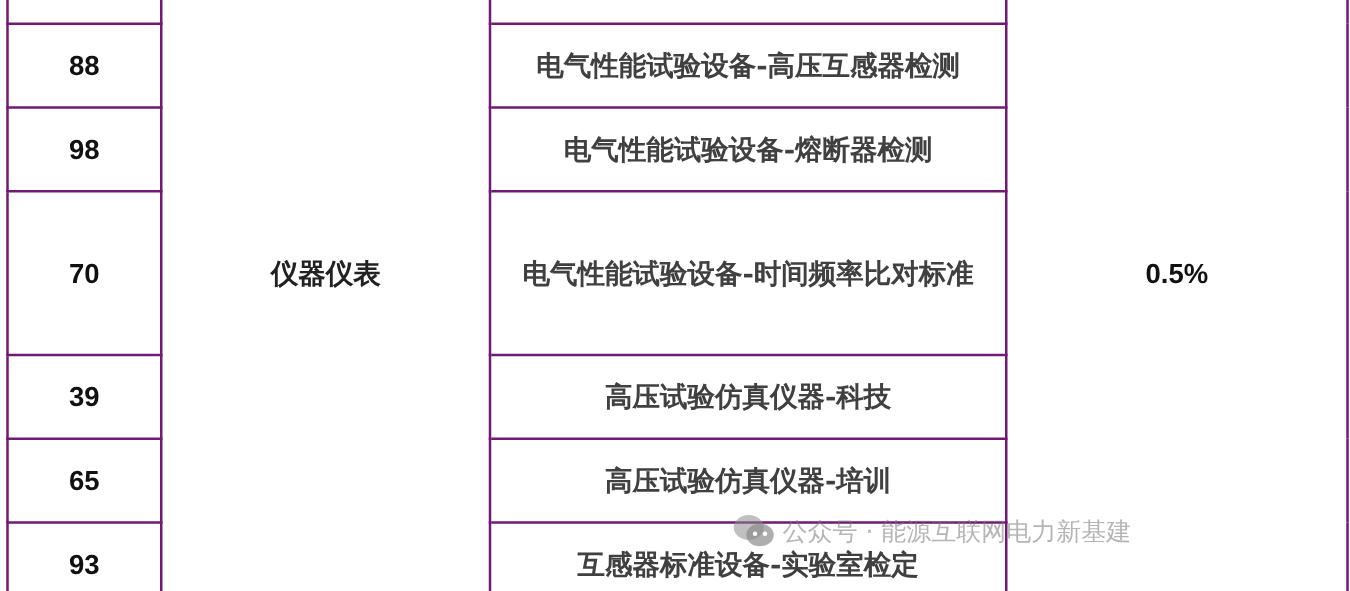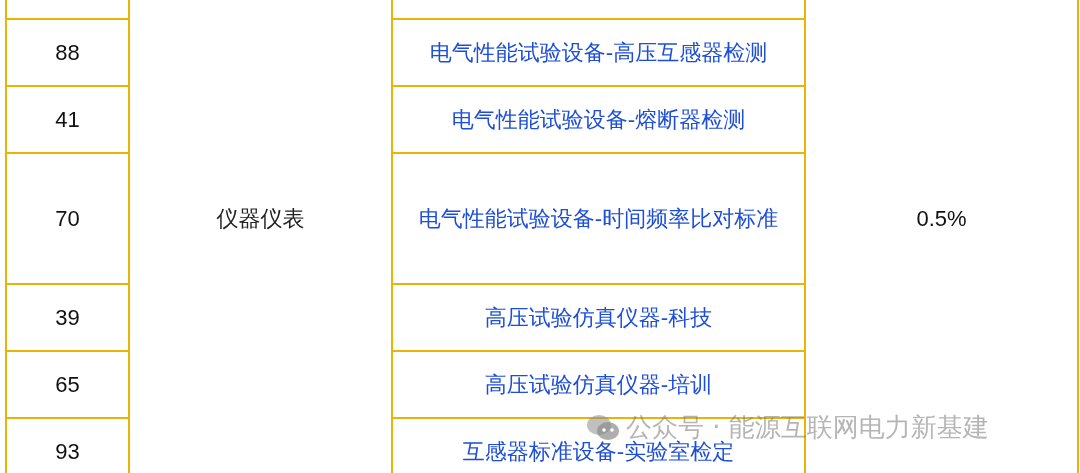--- a/index.html
+++ b/index.html
@@ -20,35 +20,36 @@
       left: 5px;
       top: -49px;
       width: 1072px;
     }
     table {
       border-collapse: collapse;
       table-layout: fixed;
       width: 1072px;
     }
     td {
-      border: 2px solid #eab308;
+      border: 2px solid #701a75;
       text-align: center;
       vertical-align: middle;
       padding: 0;
       font-size: 22px;
+      font-weight: bold;
     }
     .num {
       font-family: "Liberation Sans", sans-serif;
       font-size: 22px;
       color: #111;
     }
     .cn {
       font-family: "DejaVu Serif", "Liberation Serif", serif;
       font-size: 22px;
-      color: #1d4ed8;
+      color: #404040;
       line-height: 64px;
       border-radius: 29px;
     }
     .cn.wrap {
       line-height: 64px;
       padding: 0 10px;
     }
     .pct {
       font-family: "Liberation Sans", sans-serif;
       font-size: 22px;
@@ -65,21 +66,21 @@
 
     .watermark {
       position: absolute;
       left: 586px;
       top: 410px;
       display: flex;
       align-items: center;
       gap: 6px;
       color: rgba(120,120,120,0.55);
       font-family: "DejaVu Sans", sans-serif;
-      font-size: 26px;
+      font-size: 20px;
       pointer-events: none;
       white-space: nowrap;
     }
     .wm-icon {
       width: 34px;
       height: 30px;
       position: relative;
     }
   </style>
 </head>
@@ -98,21 +99,21 @@
         <td class="num"></td>
         <td class="cat" rowspan="7">仪器仪表</td>
         <td class="cn"></td>
         <td class="pct" rowspan="7">0.5%</td>
       </tr>
       <tr class="r">
         <td class="num">88</td>
         <td class="cn">电气性能试验设备-高压互感器检测</td>
       </tr>
       <tr class="r">
-        <td class="num">41</td>
+        <td class="num">98</td>
         <td class="cn">电气性能试验设备-熔断器检测</td>
       </tr>
       <tr class="r-tall">
         <td class="num">70</td>
         <td class="cn wrap">电气性能试验设备-时间频率比对标准</td>
       </tr>
       <tr class="r">
         <td class="num">39</td>
         <td class="cn">高压试验仿真仪器-科技</td>
       </tr>

